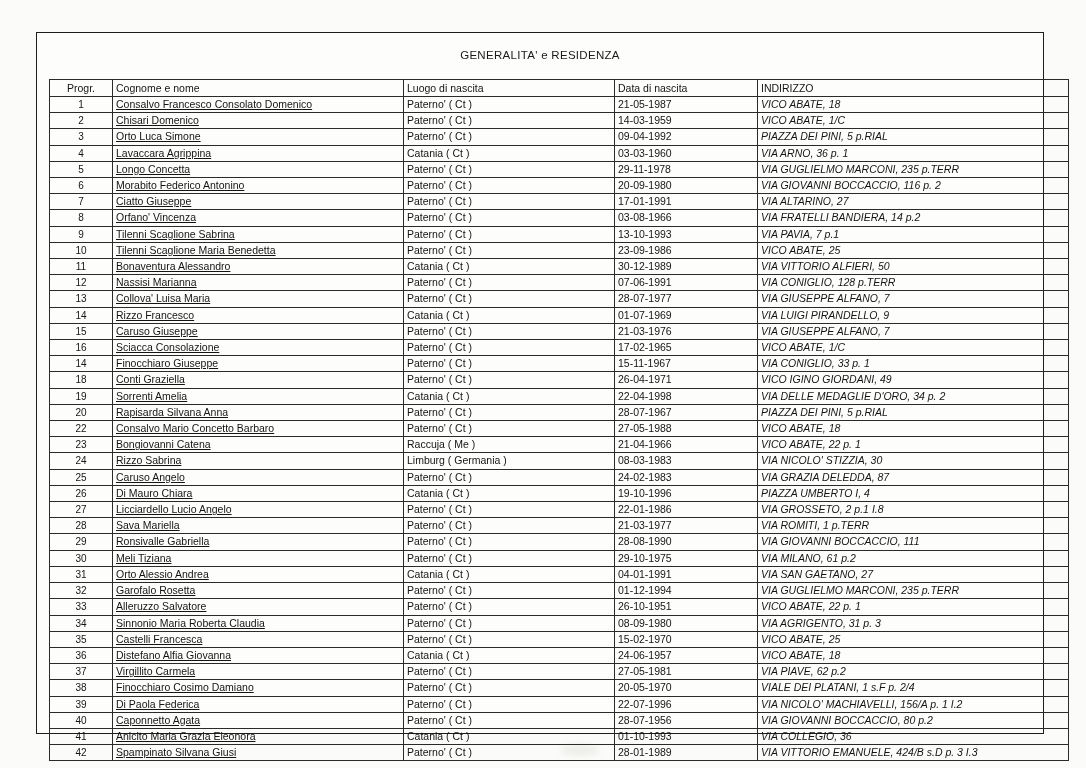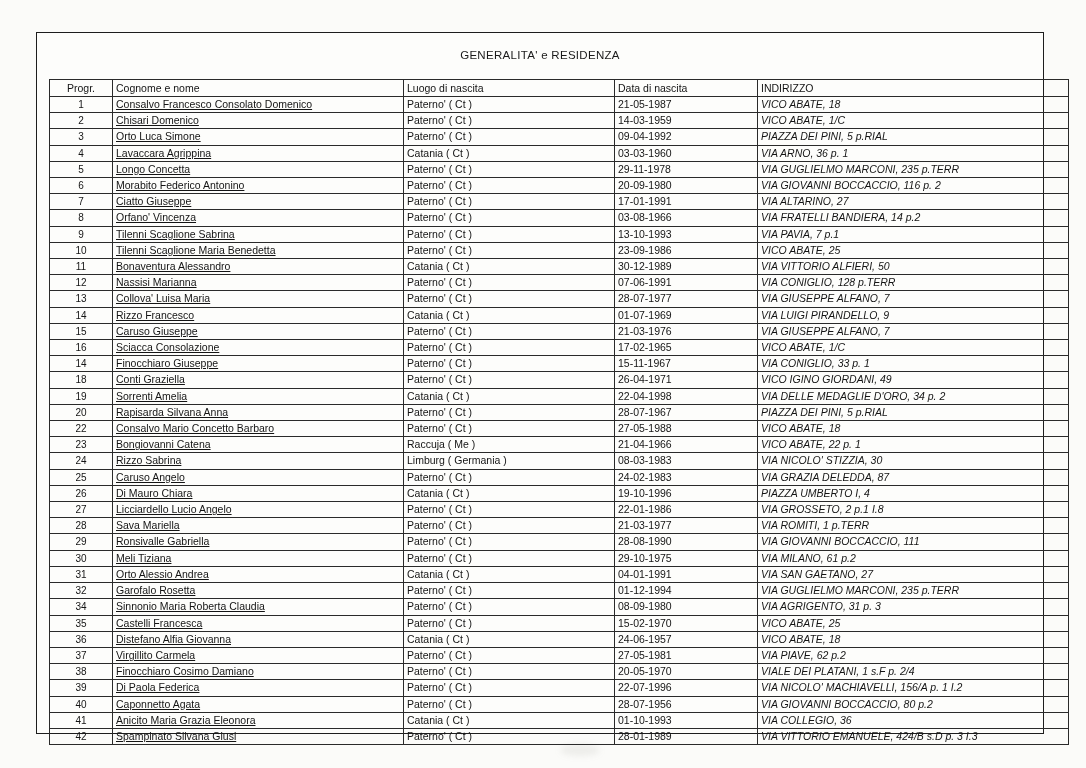--- a/index.html
+++ b/index.html
@@ -319,20 +319,27 @@
             <td class="c-indir">VIA SAN GAETANO,  27</td>
           </tr>
           <tr>
             <td class="c-progr">32</td>
             <td class="c-nome">Garofalo Rosetta</td>
             <td class="c-luogo">Paterno' ( Ct )</td>
             <td class="c-data">01-12-1994</td>
             <td class="c-indir">VIA GUGLIELMO MARCONI, 235 p.TERR</td>
           </tr>
           <tr>
+            <td class="c-progr">33</td>
+            <td class="c-nome">Alleruzzo Salvatore</td>
+            <td class="c-luogo">Paterno' ( Ct )</td>
+            <td class="c-data">26-10-1951</td>
+            <td class="c-indir">VICO ABATE, 22 p.  1</td>
+          </tr>
+          <tr>
             <td class="c-progr">34</td>
             <td class="c-nome">Sinnonio Maria Roberta Claudia</td>
             <td class="c-luogo">Paterno' ( Ct )</td>
             <td class="c-data">08-09-1980</td>
             <td class="c-indir">VIA AGRIGENTO,  31 p.   3</td>
           </tr>
           <tr>
             <td class="c-progr">35</td>
             <td class="c-nome">Castelli Francesca</td>
             <td class="c-luogo">Paterno' ( Ct )</td>

